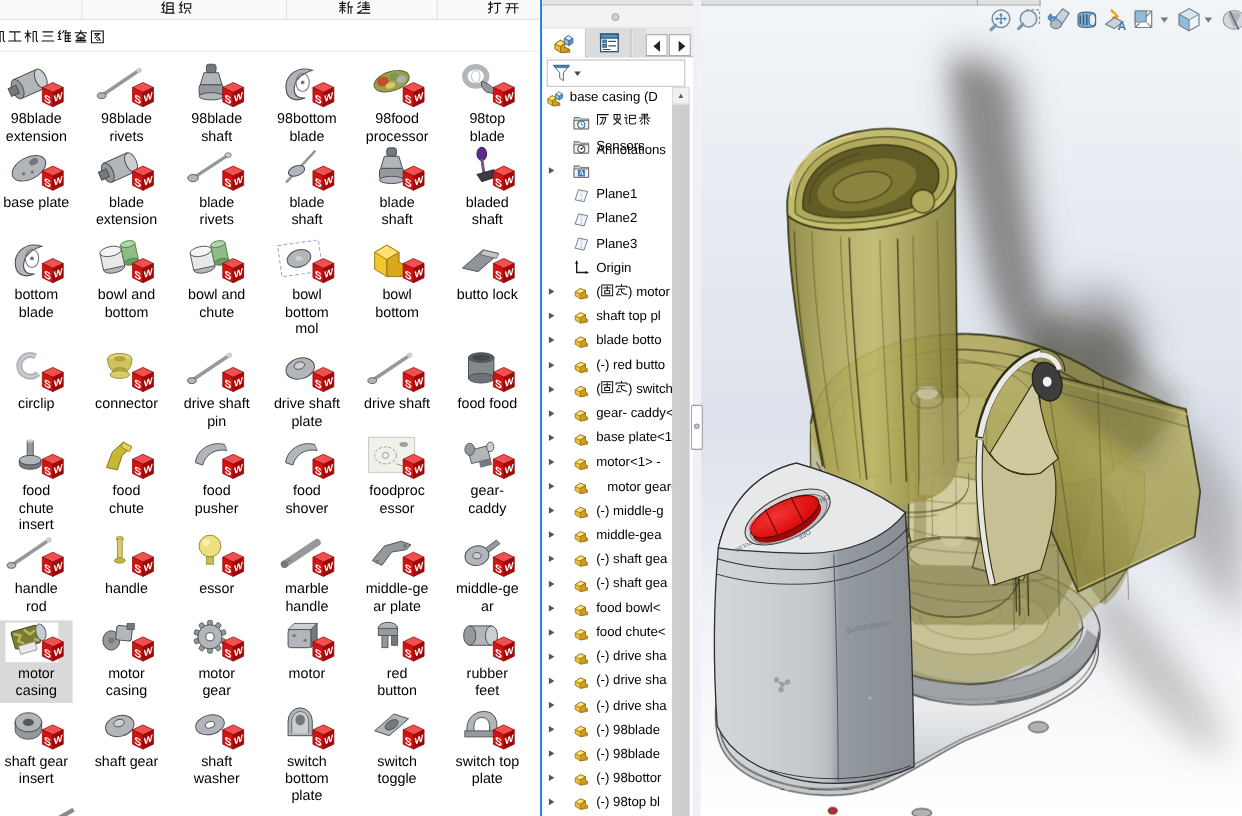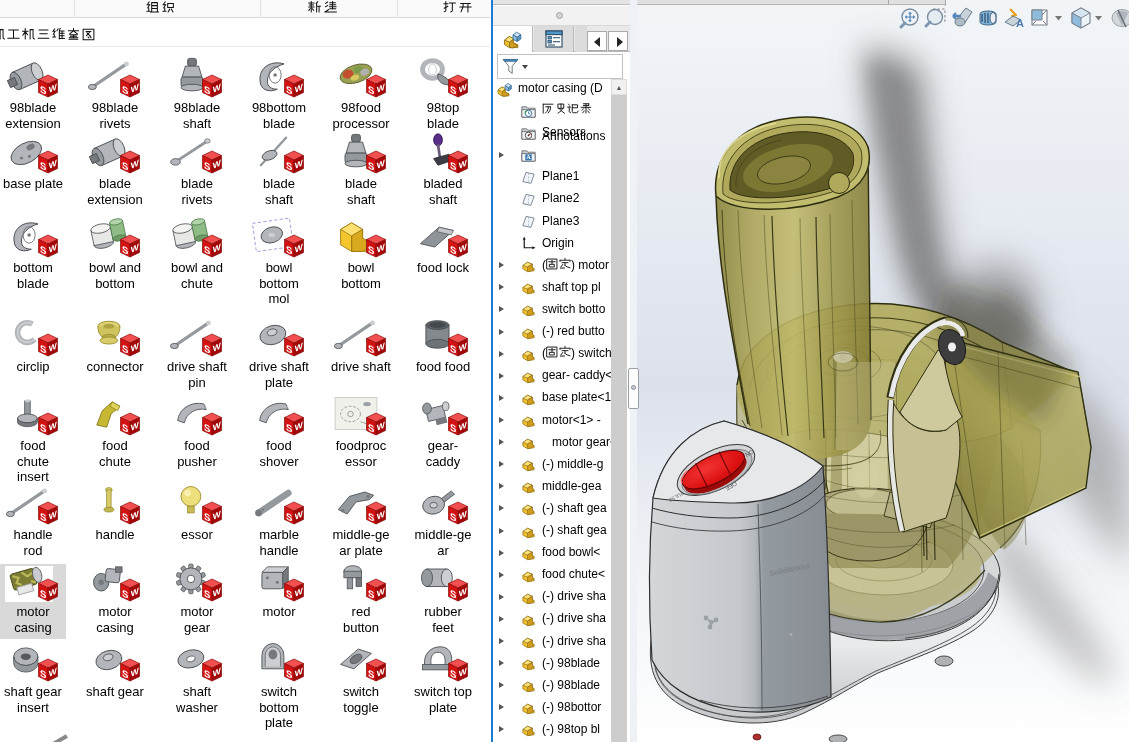--- a/index.html
+++ b/index.html
@@ -553,21 +553,21 @@
         <svg style="position:absolute;left:365px;top:234px" width="22" height="24" viewBox="0 0 22 24">
           <use href="#sw"></use>
         </svg>
         <div class="lbl" style="left:320px;top:260px">bowl<br>bottom</div>
         <svg style="position:absolute;left:412px;top:214px" width="52" height="44" viewBox="0 0 44 40">
           <use href="#p-flat"></use>
         </svg>
         <svg style="position:absolute;left:447px;top:234px" width="22" height="24" viewBox="0 0 22 24">
           <use href="#sw"></use>
         </svg>
-        <div class="lbl" style="left:402px;top:260px">food lock</div>
+        <div class="lbl" style="left:402px;top:260px">butto lock</div>
         <svg style="position:absolute;left:2px;top:313px" width="52" height="44" viewBox="0 0 44 40">
           <use href="#p-circlip"></use>
         </svg>
         <svg style="position:absolute;left:37px;top:333px" width="22" height="24" viewBox="0 0 22 24">
           <use href="#sw"></use>
         </svg>
         <div class="lbl" style="left:-8px;top:359px">circlip</div>
         <svg style="position:absolute;left:84px;top:313px" width="52" height="44" viewBox="0 0 44 40">
           <use href="#p-spool"></use>
         </svg>
@@ -803,21 +803,21 @@
  <div id="swfilter">
    <svg width="17" height="19" viewBox="0 0 20 22" style="margin:3px 0 0 4px">
           <use href="#t-funnel"></use>
         </svg>
    <span class="fdrop"></span>
  </div>
  <div id="swtree">
         <svg class="ticon" style="left:3px;top:1px" width="18" height="18" viewBox="0 0 18 18">
           <use href="#t-asm"></use>
         </svg>
-        <div class="ttext" style="left:25px;top:2px">motor casing  (D</div>
+        <div class="ttext" style="left:25px;top:2px">base casing  (D</div>
         <svg class="ticon" style="left:27px;top:24px" width="17" height="17" viewBox="0 0 18 18">
           <use href="#t-hist"></use>
         </svg>
         <div class="ttext" style="left:49px;top:24px"><svg class="hz" style="width:12px;height:12px;vertical-align:-1px" viewBox="0 0 16 16">
             <use href="#hz-li"></use>
           </svg><svg class="hz" style="width:12px;height:12px;vertical-align:-1px" viewBox="0 0 16 16">
             <use href="#hz-shi"></use>
           </svg><svg class="hz" style="width:12px;height:12px;vertical-align:-1px" viewBox="0 0 16 16">
             <use href="#hz-ji4"></use>
           </svg><svg class="hz" style="width:12px;height:12px;vertical-align:-1px" viewBox="0 0 16 16">
@@ -859,21 +859,21 @@
           </svg>) motor</div>
         <div class="tarr" style="top:205px"></div>
         <svg class="ticon" style="left:27px;top:200px" width="17" height="17" viewBox="0 0 18 18">
           <use href="#t-part"></use>
         </svg>
         <div class="ttext" style="left:49px;top:201px">shaft top pl</div>
         <div class="tarr" style="top:227px"></div>
         <svg class="ticon" style="left:27px;top:222px" width="17" height="17" viewBox="0 0 18 18">
           <use href="#t-part"></use>
         </svg>
-        <div class="ttext" style="left:49px;top:223px">switch botto</div>
+        <div class="ttext" style="left:49px;top:223px">blade botto</div>
         <div class="tarr" style="top:250px"></div>
         <svg class="ticon" style="left:27px;top:245px" width="17" height="17" viewBox="0 0 18 18">
           <use href="#t-part"></use>
         </svg>
         <div class="ttext" style="left:49px;top:245px">(-) red butto</div>
         <div class="tarr" style="top:272px"></div>
         <svg class="ticon" style="left:27px;top:267px" width="17" height="17" viewBox="0 0 18 18">
           <use href="#t-part"></use>
         </svg>
         <div class="ttext" style="left:49px;top:267px">(<svg class="hz" style="width:12px;height:12px;vertical-align:-1px" viewBox="0 0 16 16">

